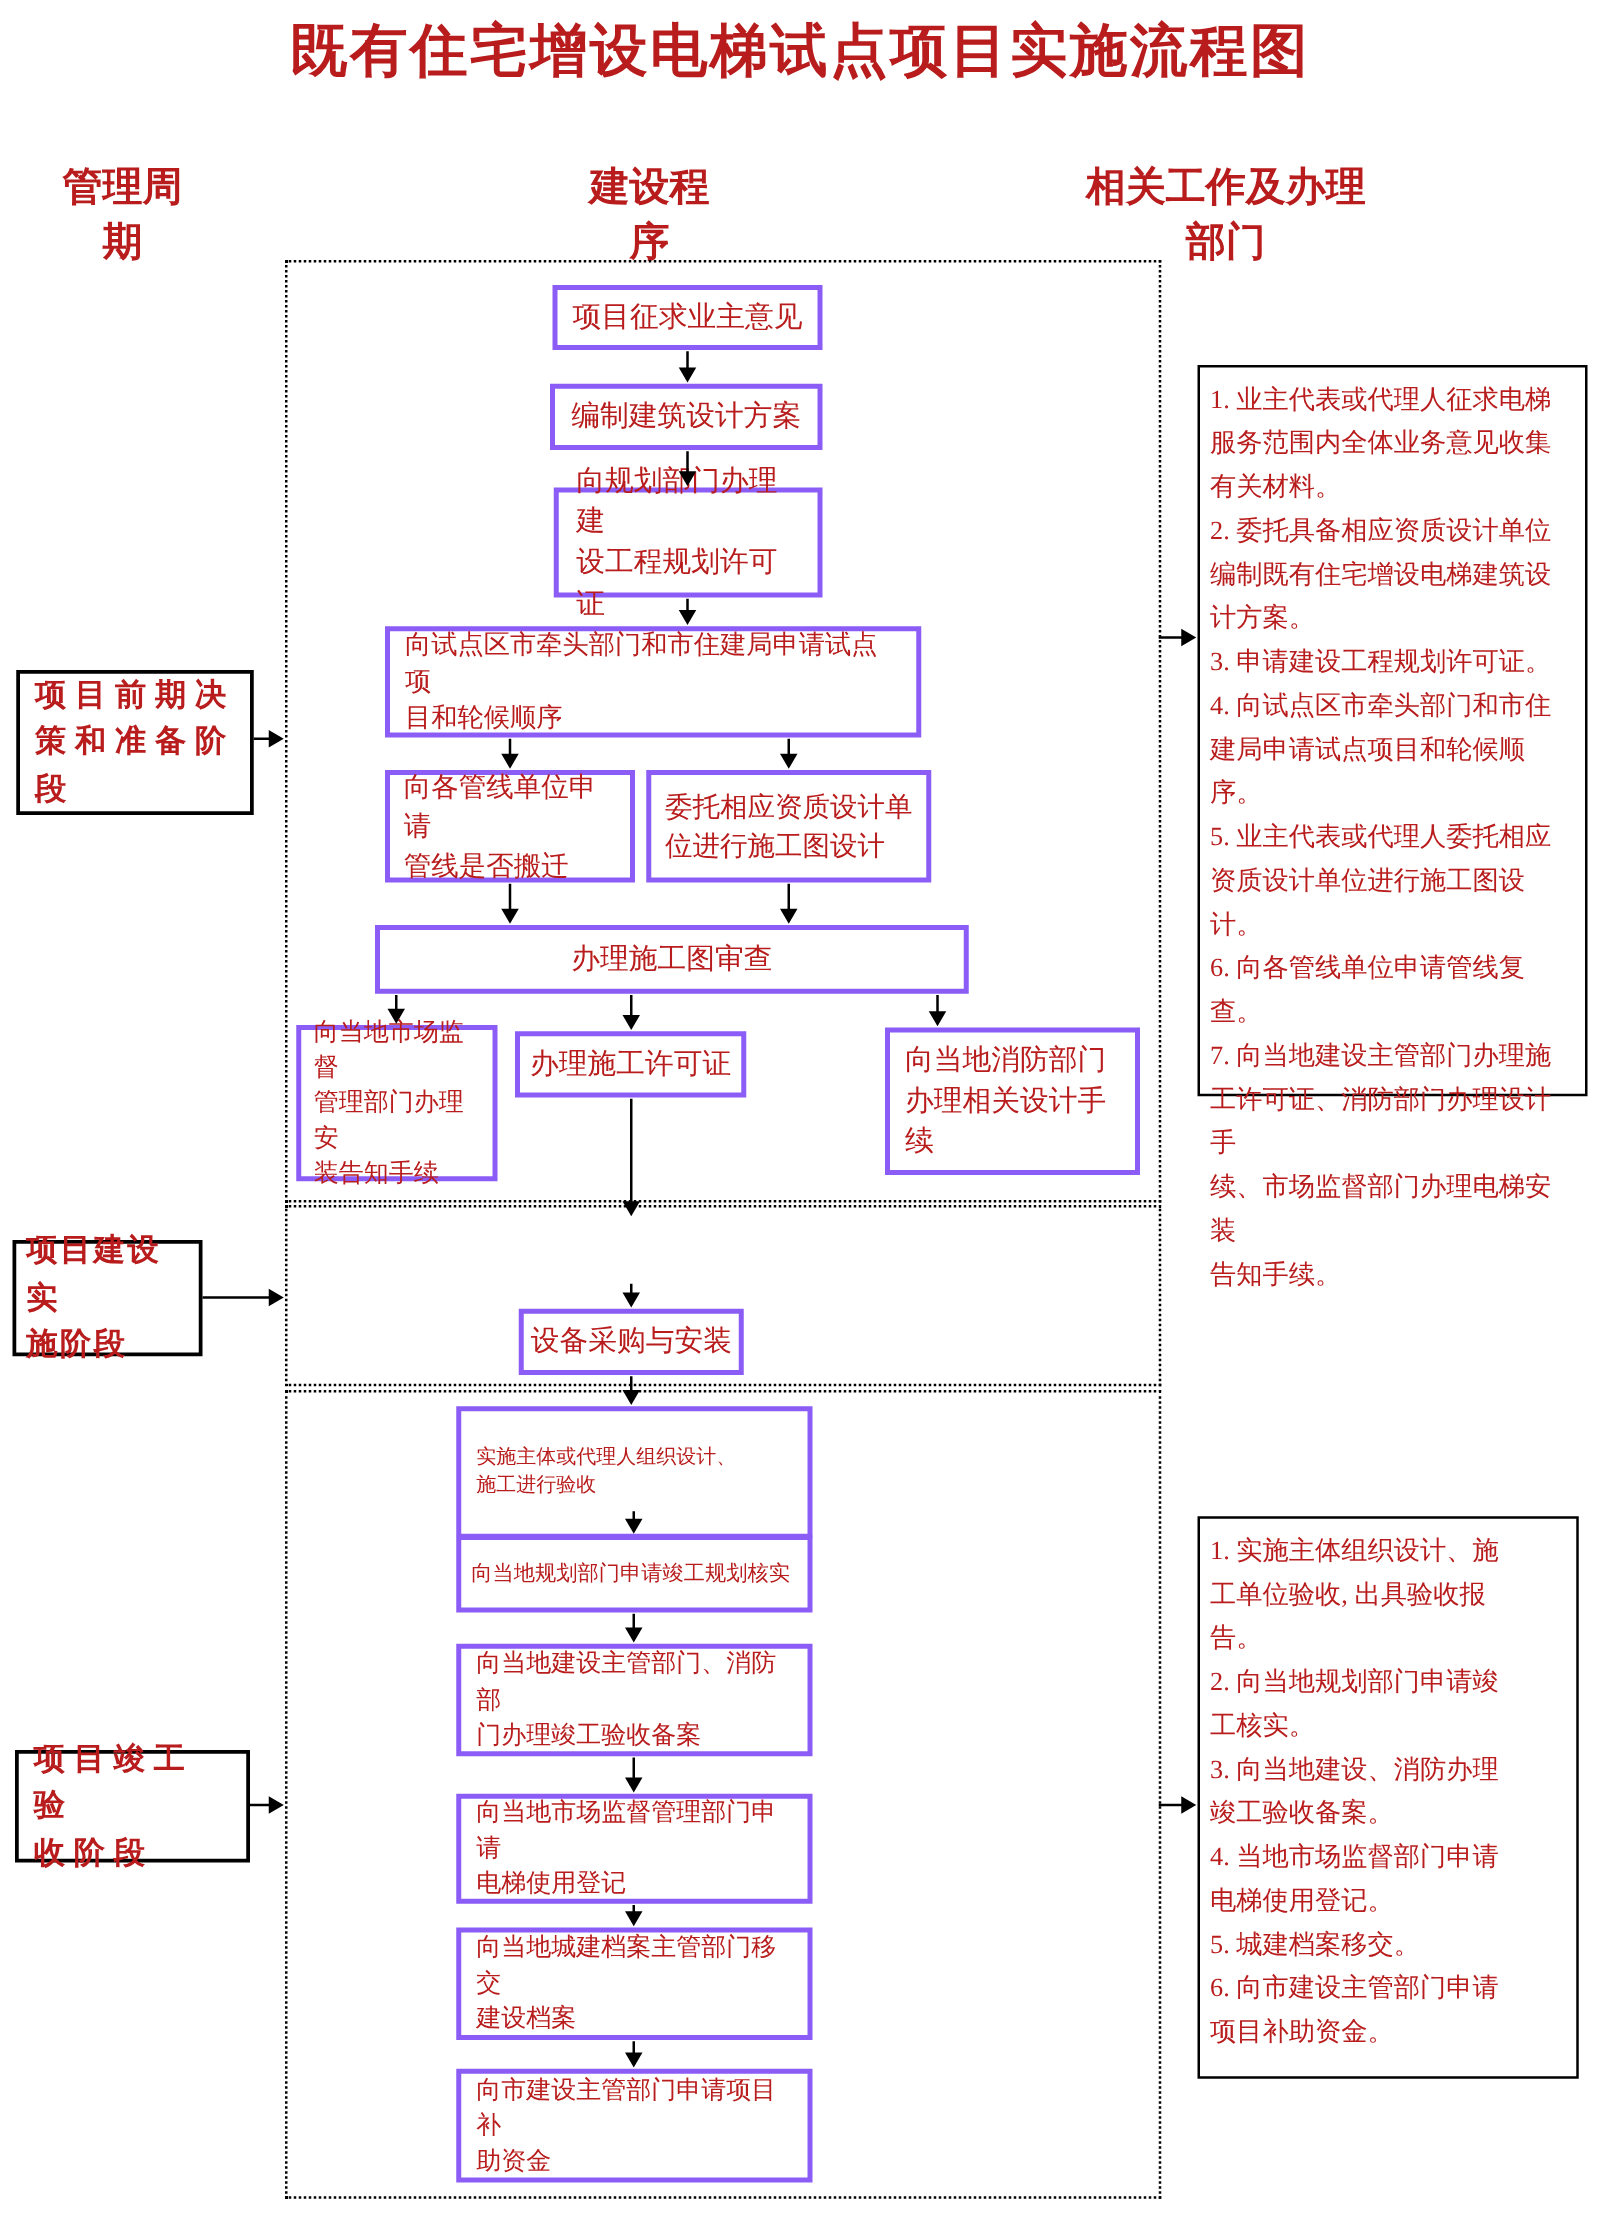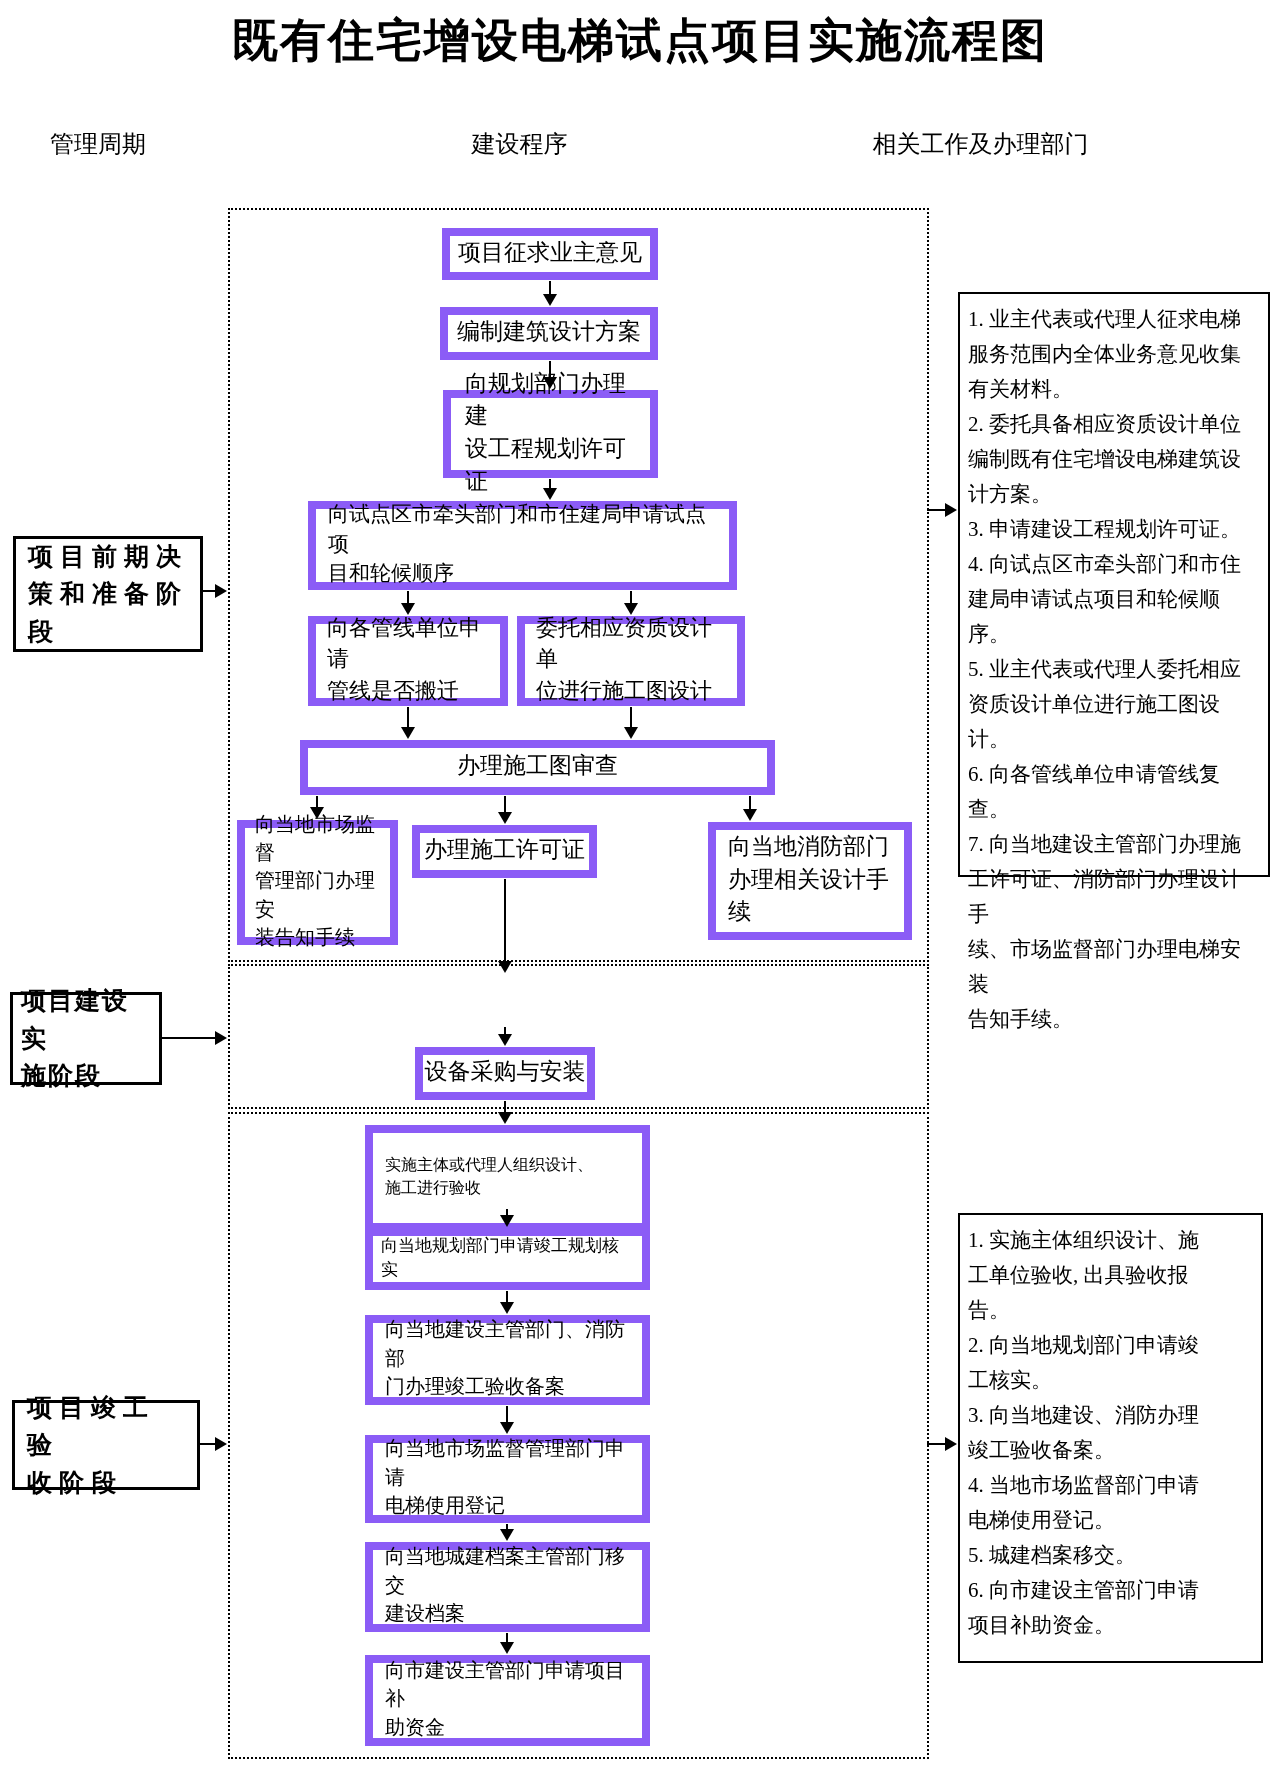--- a/index.html
+++ b/index.html
@@ -1,24 +1,24 @@
 <!DOCTYPE html>
 <html><head>
 <meta charset="utf-8">
 <style>
   html,body{margin:0;padding:0;background:#ffffff;}
   .canvas{position:relative;width:1280px;height:1771px;background:#fff;
-          font-family:"Liberation Serif","DejaVu Serif",serif;color:#000000;overflow:hidden;}
+          font-family:"Liberation Serif","DejaVu Serif",serif;color:#b91c1c;overflow:hidden;}
   .title{position:absolute;left:0;top:10px;width:1280px;text-align:center;
          font-size:46px;font-weight:bold;letter-spacing:2px;}
-  .colhead{position:absolute;top:128px;font-size:24px;font-weight:normal;text-align:center;}
+  .colhead{position:absolute;top:128px;font-size:32px;font-weight:bold;text-align:center;}
   .dotted{position:absolute;border:2px dotted #000;}
-  .box{position:absolute;border:8px solid #8b5cf6;background:#fff;display:flex;
+  .box{position:absolute;border:4px solid #8b5cf6;background:#fff;display:flex;
        align-items:center;justify-content:center;text-align:center;
-       white-space:pre-line;font-size:23px;line-height:1.42;box-sizing:border-box;font-family:Liberation Mono, monospace;}
+       white-space:pre-line;font-size:23px;line-height:1.42;box-sizing:border-box;}
   .box.lft{justify-content:flex-start;text-align:left;}
   .stage{position:absolute;border:3px solid #000;background:#fff;display:flex;
          align-items:center;box-sizing:border-box;font-weight:bold;font-size:25px;
          line-height:1.5;white-space:pre-line;text-align:left;}
   .note{position:absolute;border:2px solid #000;background:#fff;box-sizing:border-box;
         white-space:pre-line;text-align:left;font-size:21px;line-height:35px;padding:8px;}
   .av{position:absolute;width:2px;background:#000;}
   .av::after{content:"";position:absolute;bottom:-11px;left:-6px;
              border:7px solid transparent;border-bottom:none;border-top:12px solid #000;}
   .ah{position:absolute;height:2px;background:#000;}

